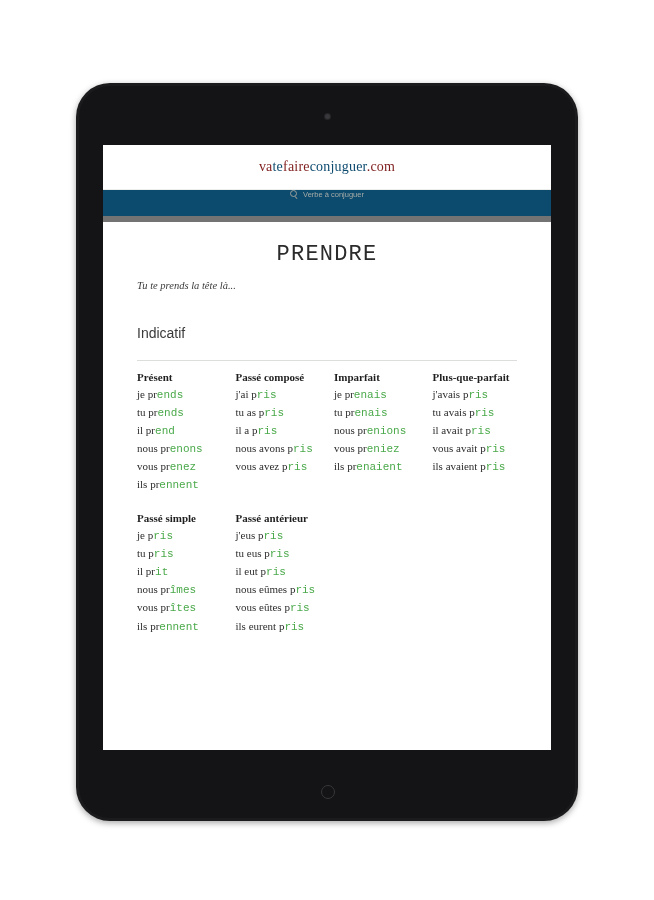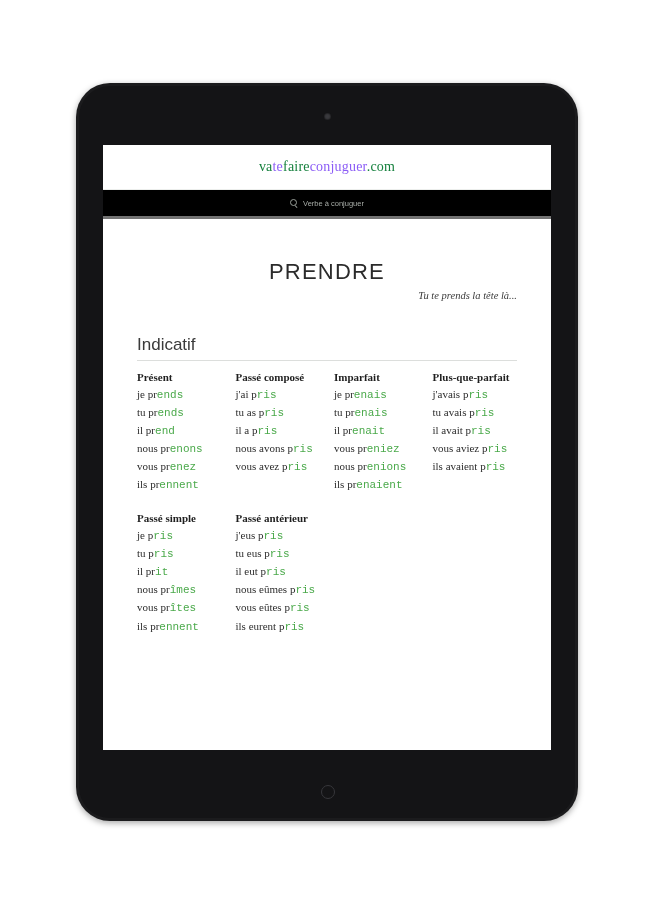--- a/index.html
+++ b/index.html
@@ -78,32 +78,31 @@
     justify-content: center;
     background: #ffffff;
     border-bottom: 1px solid #eceeec;
   }
   .logo {
     font-family: "Liberation Serif", serif;
     font-size: 14px;
     letter-spacing: 0.2px;
     white-space: nowrap;
   }
-  .logo .g { color: #15803d; }
-  .logo .d { color: #8b5cf6; }
+  .logo .g { color: #7f1d1d; }
+  .logo .d { color: #0c4a6e; }
 
   
   .search-bar {
     height: 26px;
     display: flex;
-    align-items: center;
     justify-content: center;
     gap: 5px;
-    border-bottom: 3px solid #737373;
-    background: #000000;
+    border-bottom: 6px solid #737373;
+    background: #0c4a6e;
   }
   .search-icon {
     width: 8px;
     height: 8px;
     position: relative;
     flex: none;
   }
   .search-icon::before {
     content: "";
     position: absolute;
@@ -126,41 +125,41 @@
     font-size: 7.5px;
     color: #a7aca7;
   }
 
   
   .page {
     padding: 0 34px;
   }
   .verb-title {
     text-align: center;
-    font-family: Liberation Sans, sans-serif;
+    font-family: Liberation Mono, monospace;
     font-size: 22px;
     letter-spacing: 1.2px;
     color: #2b2b2b;
-    margin-top: 40px;
+    margin-top: 20px;
   }
   .verb-subtitle {
-    text-align: right;
+    text-align: left;
     font-family: "Liberation Serif", serif;
     font-style: italic;
     font-size: 10.5px;
     color: #3b3b3b;
-    margin-top: 5px;
+    margin-top: 13px;
   }
 
   .mood-title {
     font-family: "Liberation Sans", sans-serif;
-    font-size: 17px;
+    font-size: 14px;
     color: #3a3a3a;
     margin-top: 34px;
-    padding-bottom: 5px;
+    padding-bottom: 19px;
     border-bottom: 1px solid #dcdedc;
     font-weight: 400;
   }
 
   .tense-grid {
     display: grid;
     grid-template-columns: 1fr 1fr 1fr 1fr;
     column-gap: 14px;
     row-gap: 0;
     margin-top: 10px;
@@ -227,31 +226,30 @@
               <div class="conj-line"><span class="stem">j'ai p</span><span class="ending">ris</span></div>
               <div class="conj-line"><span class="stem">tu as p</span><span class="ending">ris</span></div>
               <div class="conj-line"><span class="stem">il a p</span><span class="ending">ris</span></div>
               <div class="conj-line"><span class="stem">nous avons p</span><span class="ending">ris</span></div>
               <div class="conj-line"><span class="stem">vous avez p</span><span class="ending">ris</span></div>
             </div>
             <div class="tense">
               <div class="tense-name">Imparfait</div>
               <div class="conj-line"><span class="stem">je pr</span><span class="ending">enais</span></div>
               <div class="conj-line"><span class="stem">tu pr</span><span class="ending">enais</span></div>
-              <div class="conj-line"><span class="stem">il pr</span><span class="ending">enait</span></div>
+              <div class="conj-line"><span class="stem">nous pr</span><span class="ending">enions</span></div>
               <div class="conj-line"><span class="stem">vous pr</span><span class="ending">eniez</span></div>
-              <div class="conj-line"><span class="stem">nous pr</span><span class="ending">enions</span></div>
               <div class="conj-line"><span class="stem">ils pr</span><span class="ending">enaient</span></div>
             </div>
             <div class="tense">
               <div class="tense-name">Plus-que-parfait</div>
               <div class="conj-line"><span class="stem">j'avais p</span><span class="ending">ris</span></div>
               <div class="conj-line"><span class="stem">tu avais p</span><span class="ending">ris</span></div>
               <div class="conj-line"><span class="stem">il avait p</span><span class="ending">ris</span></div>
-              <div class="conj-line"><span class="stem">vous aviez p</span><span class="ending">ris</span></div>
+              <div class="conj-line"><span class="stem">vous avait p</span><span class="ending">ris</span></div>
               <div class="conj-line"><span class="stem">ils avaient p</span><span class="ending">ris</span></div>
             </div>
             <div class="tense">
               <div class="tense-name">Passé simple</div>
               <div class="conj-line"><span class="stem">je p</span><span class="ending">ris</span></div>
               <div class="conj-line"><span class="stem">tu p</span><span class="ending">ris</span></div>
               <div class="conj-line"><span class="stem">il pr</span><span class="ending">it</span></div>
               <div class="conj-line"><span class="stem">nous pr</span><span class="ending">îmes</span></div>
               <div class="conj-line"><span class="stem">vous pr</span><span class="ending">îtes</span></div>
               <div class="conj-line"><span class="stem">ils pr</span><span class="ending">ennent</span></div>

